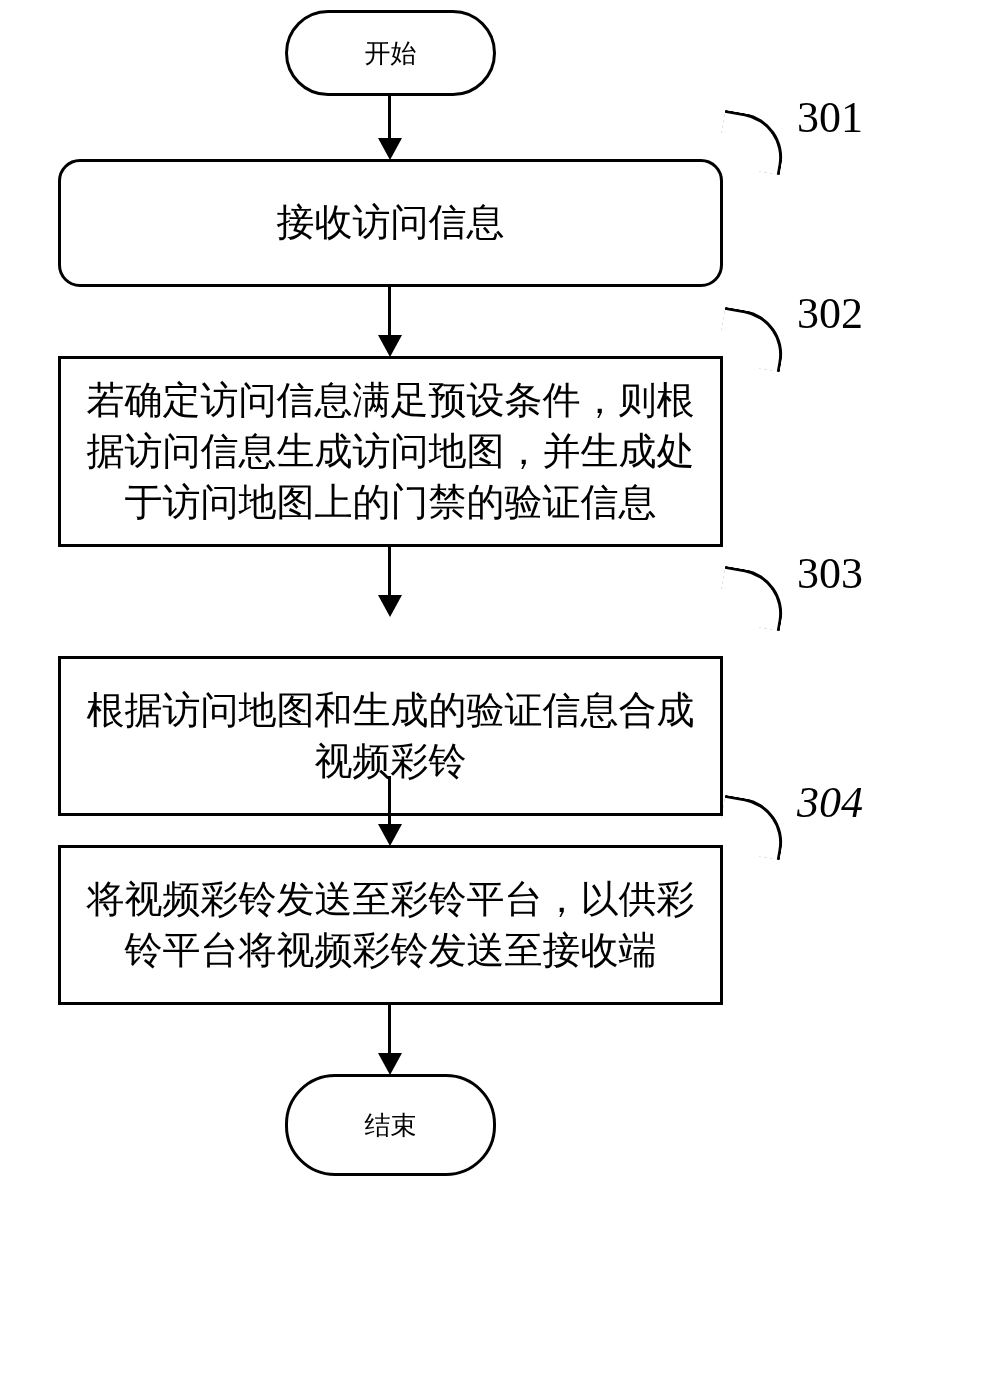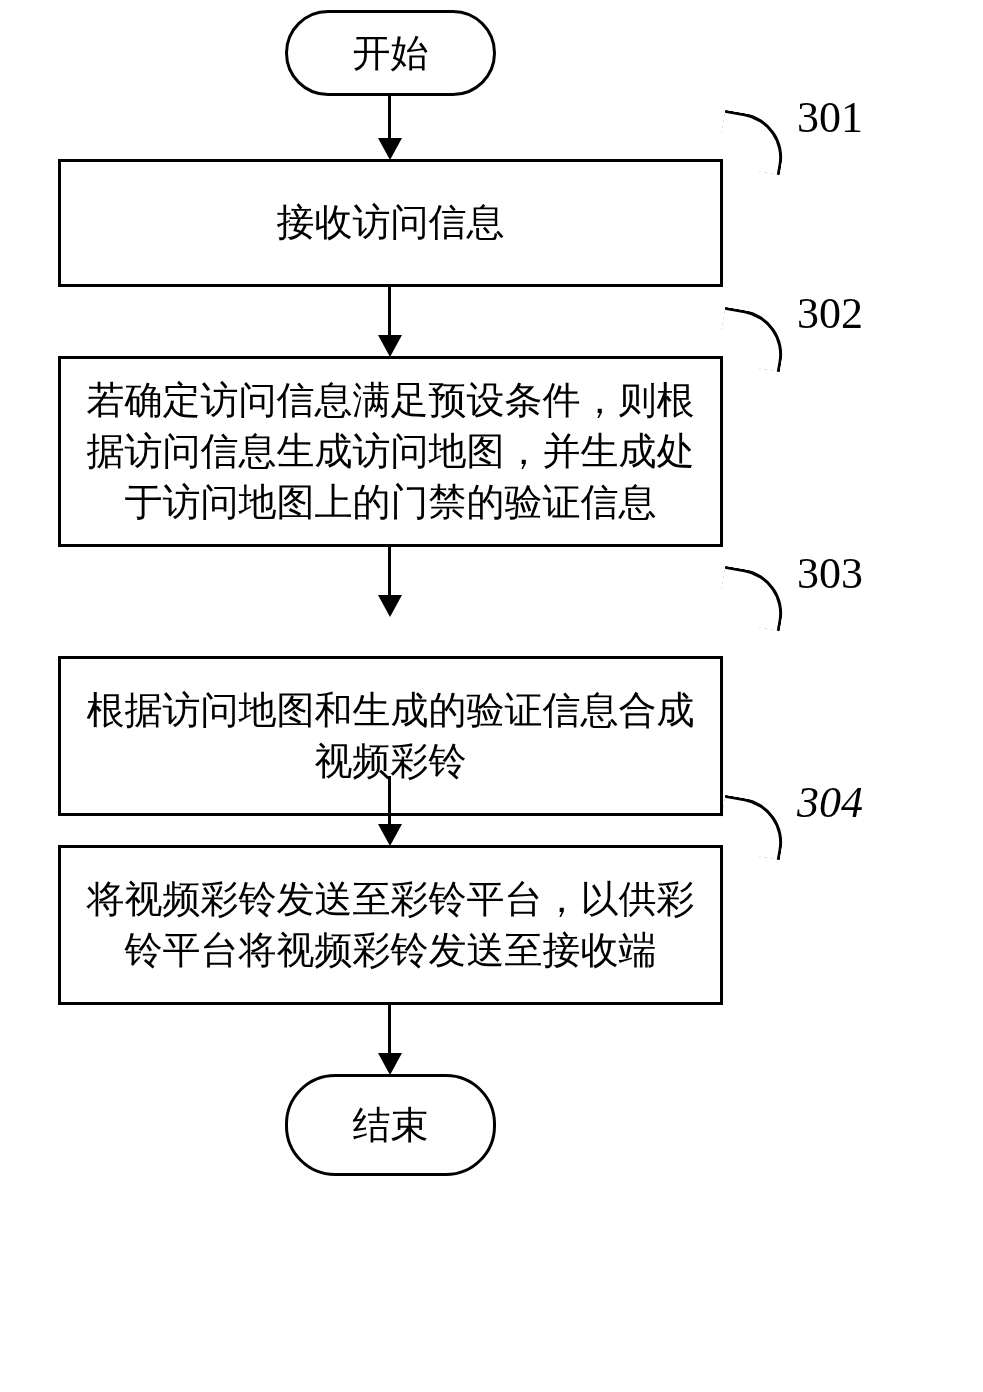--- a/index.html
+++ b/index.html
@@ -10,21 +10,21 @@
     position: relative;
     font-family: "SimSun", "STSong", serif;
   }
   .terminal {
     position: absolute;
     border: 3px solid #000;
     border-radius: 50px;
     display: flex;
     align-items: center;
     justify-content: center;
-    font-size: 38px;
+    font-size: 26px;
     background: #fff;
   }
   .process {
     position: absolute;
     border: 3px solid #000;
     background: #fff;
     display: flex;
     align-items: center;
     justify-content: center;
     text-align: center;
@@ -60,21 +60,21 @@
 </head>
 <body>
 
 <div class="terminal" style="left:285px; top:10px; width:211px; height:86px;">
   <span>开始</span>
 </div>
 
 <div class="arrow-line" style="left:388px; top:96px; height:44px;"></div>
 <div class="arrow-head" style="left:378px; top:138px;"></div>
 
-<div class="process" style="left:58px; top:159px; width:665px; height:128px;">
+<div class="process" style="left:58px; top:159px; width:665px; height:128px;border-radius:22px;">
   <span>接收访问信息</span>
 </div>
 <div class="curve" style="left:720px; top:115px; width:65px; height:55px;"></div>
 <div class="label" style="left:797px; top:92px;font-family:Liberation Serif, serif;">301</div>
 
 <div class="arrow-line" style="left:388px; top:287px; height:50px;"></div>
 <div class="arrow-head" style="left:378px; top:335px;"></div>
 
 <div class="process" style="left:58px; top:356px; width:665px; height:191px; white-space: pre-line;">
   <span>若确定访问信息满足预设条件，则根

